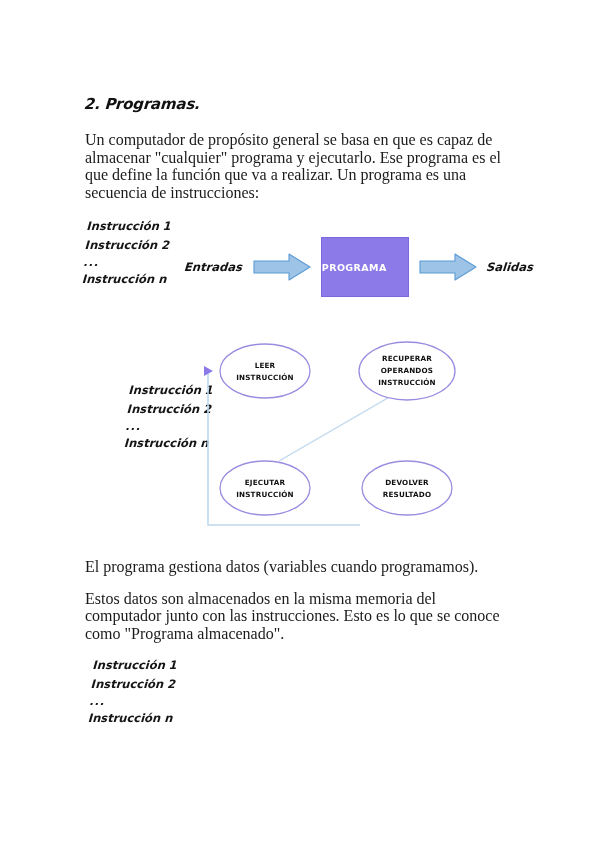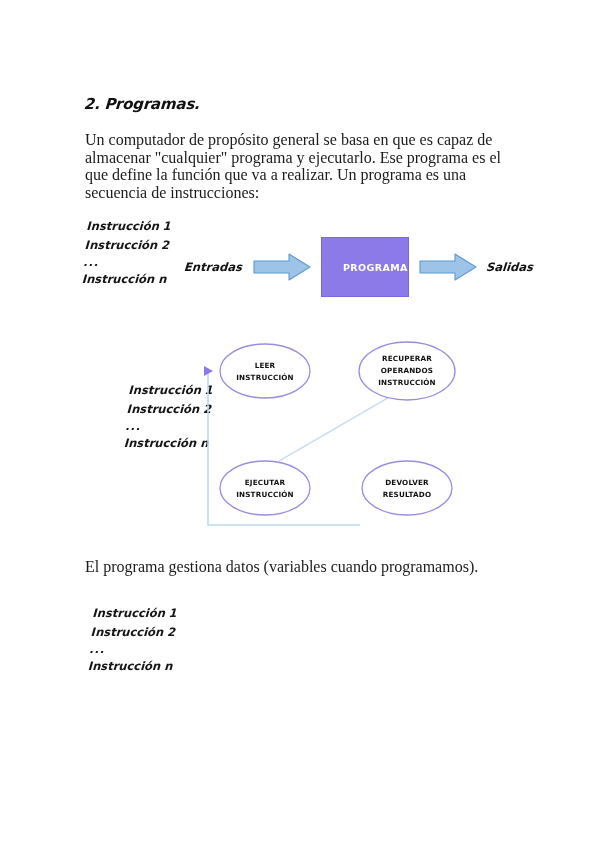--- a/index.html
+++ b/index.html
@@ -108,21 +108,21 @@
     margin: 0 10px;
     flex: none;
   }
   .program-box {
     width: 86px;
     height: 58px;
     background: #8b7ae8;
     border: 1px solid #7a68de;
     display: flex;
     align-items: center;
-    justify-content: flex-end;
+    justify-content: flex-start;
     flex: none;
   }
   .program-box span {
     font-family: "DejaVu Sans", sans-serif;
     font-weight: bold;
     font-size: 9.5px;
     color: #ffffff;
     letter-spacing: 0.4px;
   }
 
@@ -241,20 +241,21 @@
           <text class="node-text" x="204" y="152" text-anchor="middle">DEVOLVER</text>
           <text class="node-text" x="204" y="164" text-anchor="middle">RESULTADO</text>
         </g>
       </svg>
     </div>
 
     <p class="para">El programa gestiona datos (variables cuando programamos).</p>
 
     <div class="spacer-8"></div>
 
+    <p class="para">Estos datos son almacenados en la misma memoria del computador junto con las instrucciones. Esto es lo que se conoce como "Programa almacenado".</p>
 
     <div class="instr-list tail-list">
       <div class="instr-item">Instrucción 1</div>
       <div class="instr-item">Instrucción 2</div>
       <div class="dots">...</div>
       <div class="instr-item">Instrucción n</div>
     </div>
 
   </div>
 </div>

